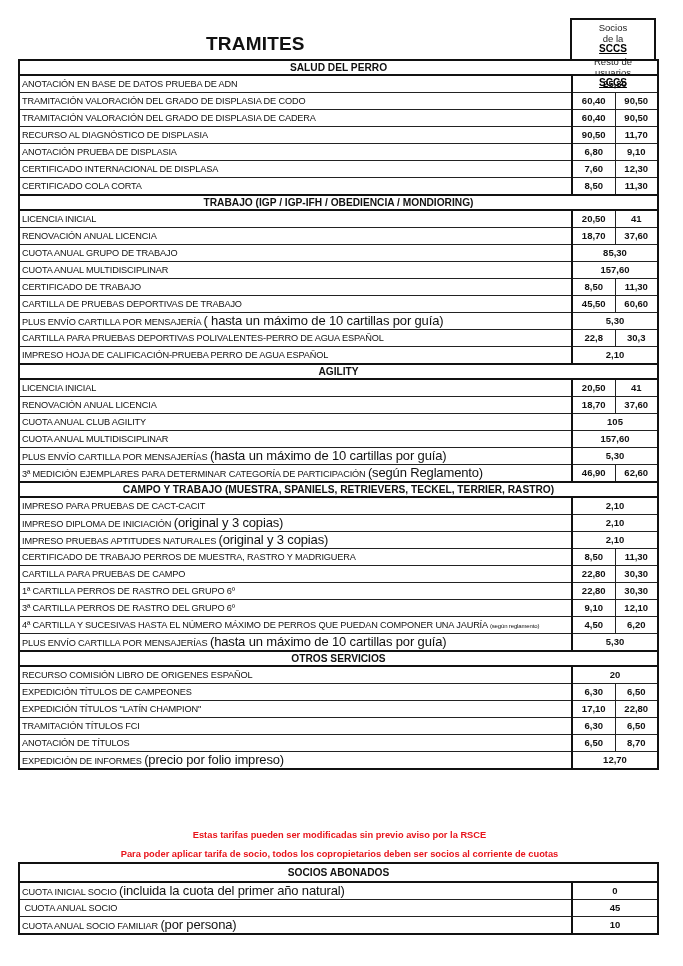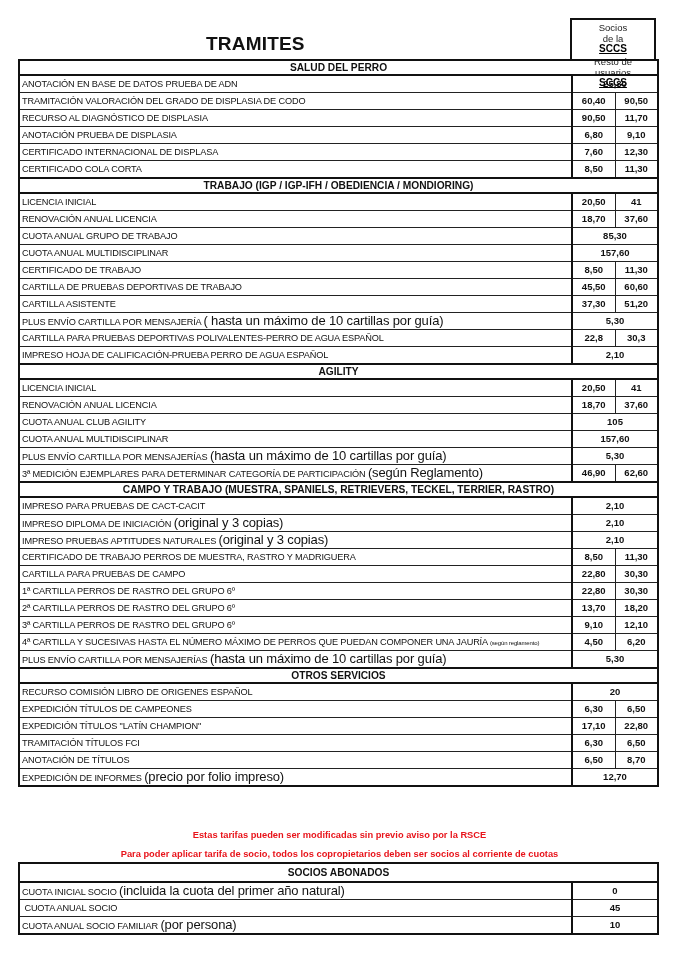--- a/index.html
+++ b/index.html
@@ -59,20 +59,25 @@
       <tr class="data">
         <td class="label"><span>ANOTACIÓN EN BASE DE DATOS PRUEBA DE ADN</span></td>
         <td class="val" colspan="2">25,80</td>
       </tr>
       <tr class="data">
         <td class="label"><span>TRAMITACIÓN VALORACIÓN DEL GRADO DE DISPLASIA DE CODO</span></td>
         <td class="val">60,40</td>
         <td class="val val2">90,50</td>
       </tr>
       <tr class="data">
+        <td class="label"><span>TRAMITACIÓN VALORACIÓN DEL GRADO DE DISPLASIA DE CADERA</span></td>
+        <td class="val">60,40</td>
+        <td class="val val2">90,50</td>
+      </tr>
+      <tr class="data">
         <td class="label"><span>RECURSO AL DIAGNÓSTICO DE DISPLASIA</span></td>
         <td class="val">90,50</td>
         <td class="val val2">11,70</td>
       </tr>
       <tr class="data">
         <td class="label"><span>ANOTACIÓN PRUEBA DE DISPLASIA</span></td>
         <td class="val">6,80</td>
         <td class="val val2">9,10</td>
       </tr>
       <tr class="data">
@@ -110,25 +115,20 @@
         <td class="label"><span>CERTIFICADO DE TRABAJO</span></td>
         <td class="val">8,50</td>
         <td class="val val2">11,30</td>
       </tr>
       <tr class="data">
         <td class="label"><span>CARTILLA DE PRUEBAS DEPORTIVAS DE TRABAJO</span></td>
         <td class="val">45,50</td>
         <td class="val val2">60,60</td>
       </tr>
       <tr class="data">
-        <td class="label"><span>CARTILLA ASISTENTE</span></td>
-        <td class="val">37,30</td>
-        <td class="val val2">51,20</td>
-      </tr>
-      <tr class="data">
         <td class="label"><span>PLUS ENVÍO CARTILLA POR MENSAJERÍA</span> <small class="note">( hasta un máximo de 10 cartillas por guía)</small></td>
         <td class="val" colspan="2">5,30</td>
       </tr>
       <tr class="data">
         <td class="label"><span>CARTILLA PARA PRUEBAS DEPORTIVAS POLIVALENTES-PERRO DE AGUA ESPAÑOL</span></td>
         <td class="val">22,8</td>
         <td class="val val2">30,3</td>
       </tr>
       <tr class="data">
         <td class="label"><span>IMPRESO HOJA DE CALIFICACIÓN-PRUEBA PERRO DE AGUA ESPAÑOL</span></td>
@@ -186,25 +186,20 @@
       </tr>
       <tr class="data">
         <td class="label"><span>CARTILLA PARA PRUEBAS DE CAMPO</span></td>
         <td class="val">22,80</td>
         <td class="val val2">30,30</td>
       </tr>
       <tr class="data">
         <td class="label"><span>1ª CARTILLA PERROS DE RASTRO DEL GRUPO 6º</span></td>
         <td class="val">22,80</td>
         <td class="val val2">30,30</td>
-      </tr>
-      <tr class="data">
-        <td class="label"><span>2ª CARTILLA PERROS DE RASTRO DEL GRUPO 6º</span></td>
-        <td class="val">13,70</td>
-        <td class="val val2">18,20</td>
       </tr>
       <tr class="data">
         <td class="label"><span>3ª CARTILLA PERROS DE RASTRO DEL GRUPO 6º</span></td>
         <td class="val">9,10</td>
         <td class="val val2">12,10</td>
       </tr>
       <tr class="data">
         <td class="label"><span>4ª CARTILLA Y SUCESIVAS HASTA EL NÚMERO MÁXIMO DE PERROS QUE PUEDAN COMPONER UNA JAURÍA</span> <small class="tiny">(según reglamento)</small></td>
         <td class="val">4,50</td>
         <td class="val val2">6,20</td>

